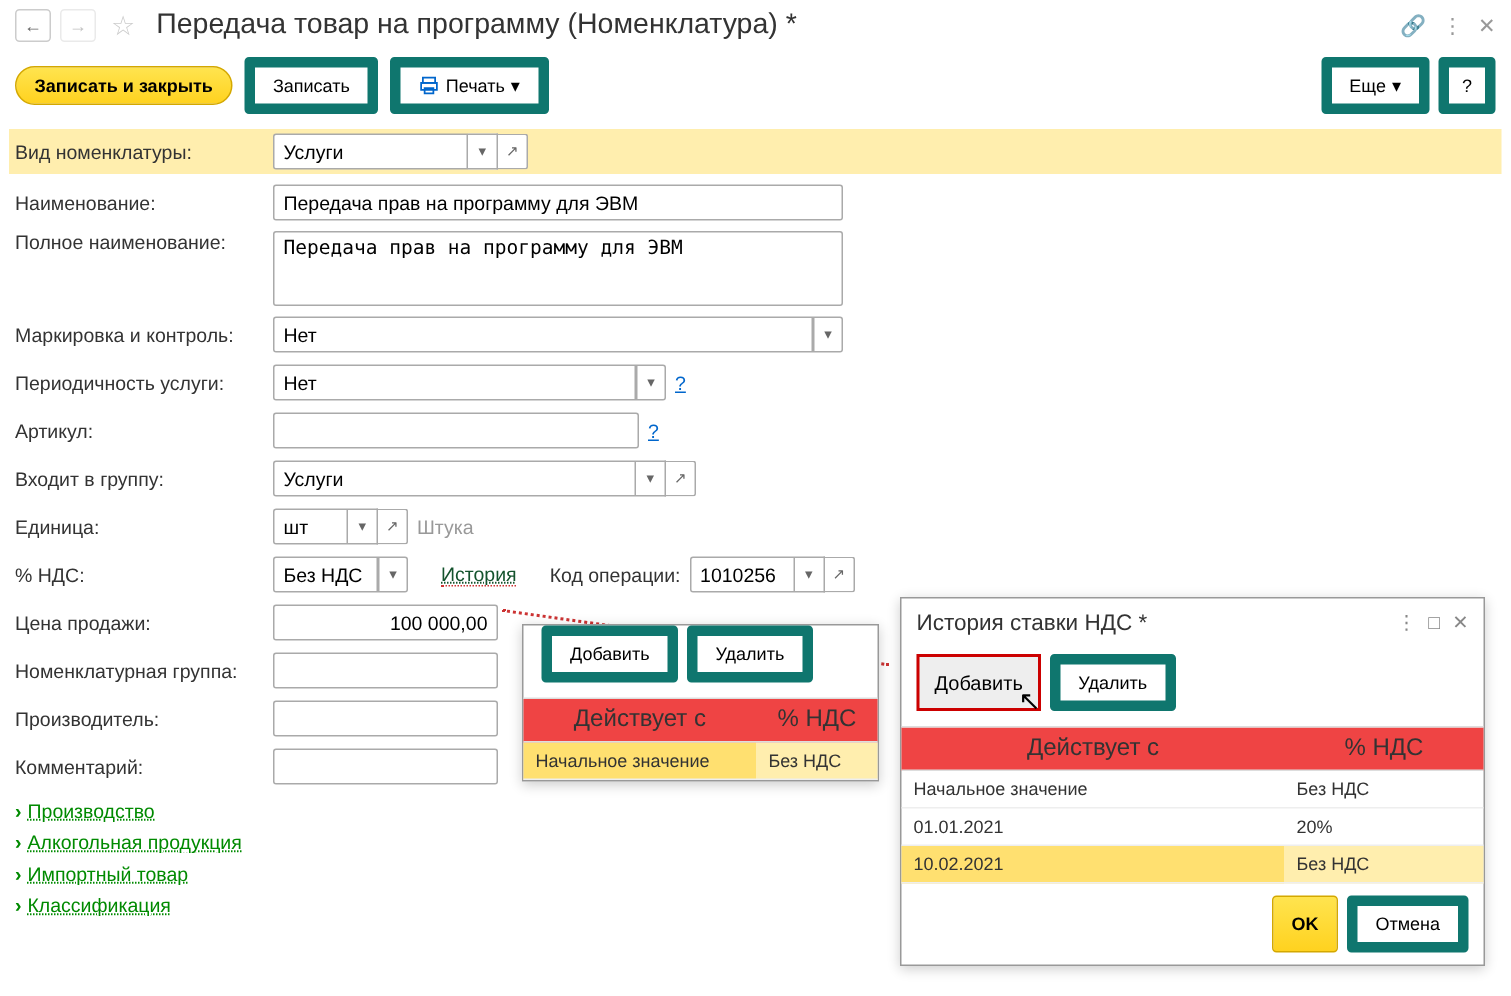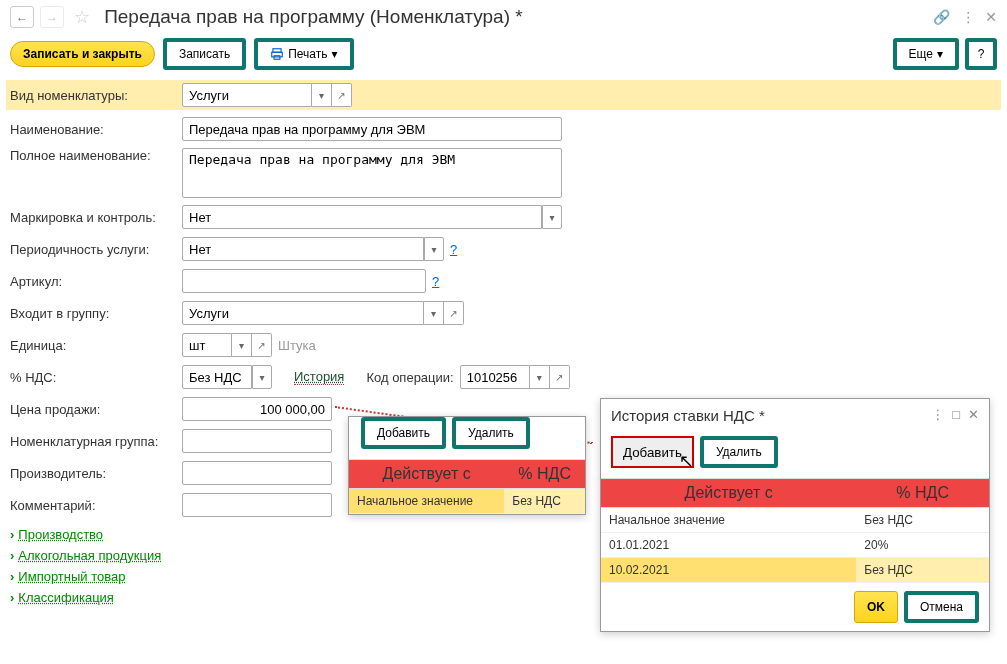--- a/index.html
+++ b/index.html
@@ -5,21 +5,21 @@
 * { box-sizing: border-box; margin: 0; padding: 0; }
 body { font-family: Arial, sans-serif; font-size: 13px; color: #333; background: #fff; width: 1007px; height: 664px; position: relative; overflow: hidden; }
 .header { display: flex; align-items: center; padding: 6px 10px; gap: 6px; }
 .nav-btn { width: 24px; height: 22px; border: 1px solid #ccc; background: #fff; border-radius: 3px; display: flex; align-items: center; justify-content: center; cursor: pointer; font-size: 12px; color: #666; }
 .star-icon { color: #ccc; font-size: 18px; margin: 0 4px; }
 .title { font-size: 19px; margin-left: 4px; flex: 1; }
 .hdr-right { display: flex; gap: 10px; align-items: center; }
 .hdr-icon { color: #999; font-size: 14px; cursor: pointer; }
 .toolbar { display: flex; align-items: center; padding: 4px 10px 10px; gap: 8px; }
 .btn-yellow { background: linear-gradient(#ffe44f, #ffd21f); border: 1px solid #d4a800; border-radius: 13px; padding: 5px 12px; font-weight: bold; font-size: 12px; cursor: pointer; }
-.btn { background: #fff; border: 4px solid #0f766e; border-radius: 3px; padding: 5px 12px; font-size: 12px; cursor: pointer; display: flex; align-items: center; gap: 4px; }
+.btn { background: #fff; border: 7px solid #0f766e; border-radius: 3px; padding: 5px 12px; font-size: 12px; cursor: pointer; display: flex; align-items: center; gap: 4px; }
 .toolbar-right { margin-left: auto; display: flex; gap: 6px; }
 .form { padding: 0 10px; }
 .row { display: flex; align-items: center; margin-bottom: 6px; min-height: 26px; }
 .row.hl { background: #ffeeae; padding: 3px 4px; margin-left: -4px; margin-right: -4px; }
 .lbl { width: 172px; font-size: 13px; }
 .input-wrap { display: flex; align-items: center; position: relative; }
 .txt-input { border: 1px solid #aaa; border-radius: 2px; padding: 3px 6px; font-size: 13px; height: 24px; background: #fff; }
 .textarea { border: 1px solid #aaa; border-radius: 2px; padding: 3px 6px; font-size: 13px; background: #fff; resize: none; }
 .select-btn { border: 1px solid #aaa; border-left: none; background: #fff; width: 20px; height: 24px; display: flex; align-items: center; justify-content: center; cursor: pointer; font-size: 10px; color: #666; }
 .select-btn:first-of-type { border-radius: 0; }
@@ -53,21 +53,21 @@
 .arrow-line { position: absolute; border-top: 2px dotted #c33; transform-origin: left center; }
 svg.printer { width: 14px; height: 14px; }
 </style>
 </head>
 <body>
 
 <div class="header">
   <button class="nav-btn">←</button>
   <button class="nav-btn" style="opacity:0.4">→</button>
   <span class="star-icon">☆</span>
-  <div class="title">Передача прав на программу (Номенклатура) *</div>
+  <div class="title">Передача товар на программу (Номенклатура) *</div>
   <div class="hdr-right">
     <span class="hdr-icon">🔗</span>
     <span class="hdr-icon">⋮</span>
     <span class="hdr-icon">✕</span>
   </div>
 </div>
 
 <div class="toolbar">
   <button class="btn-yellow">Записать и закрыть</button>
   <button class="btn">Записать</button>

